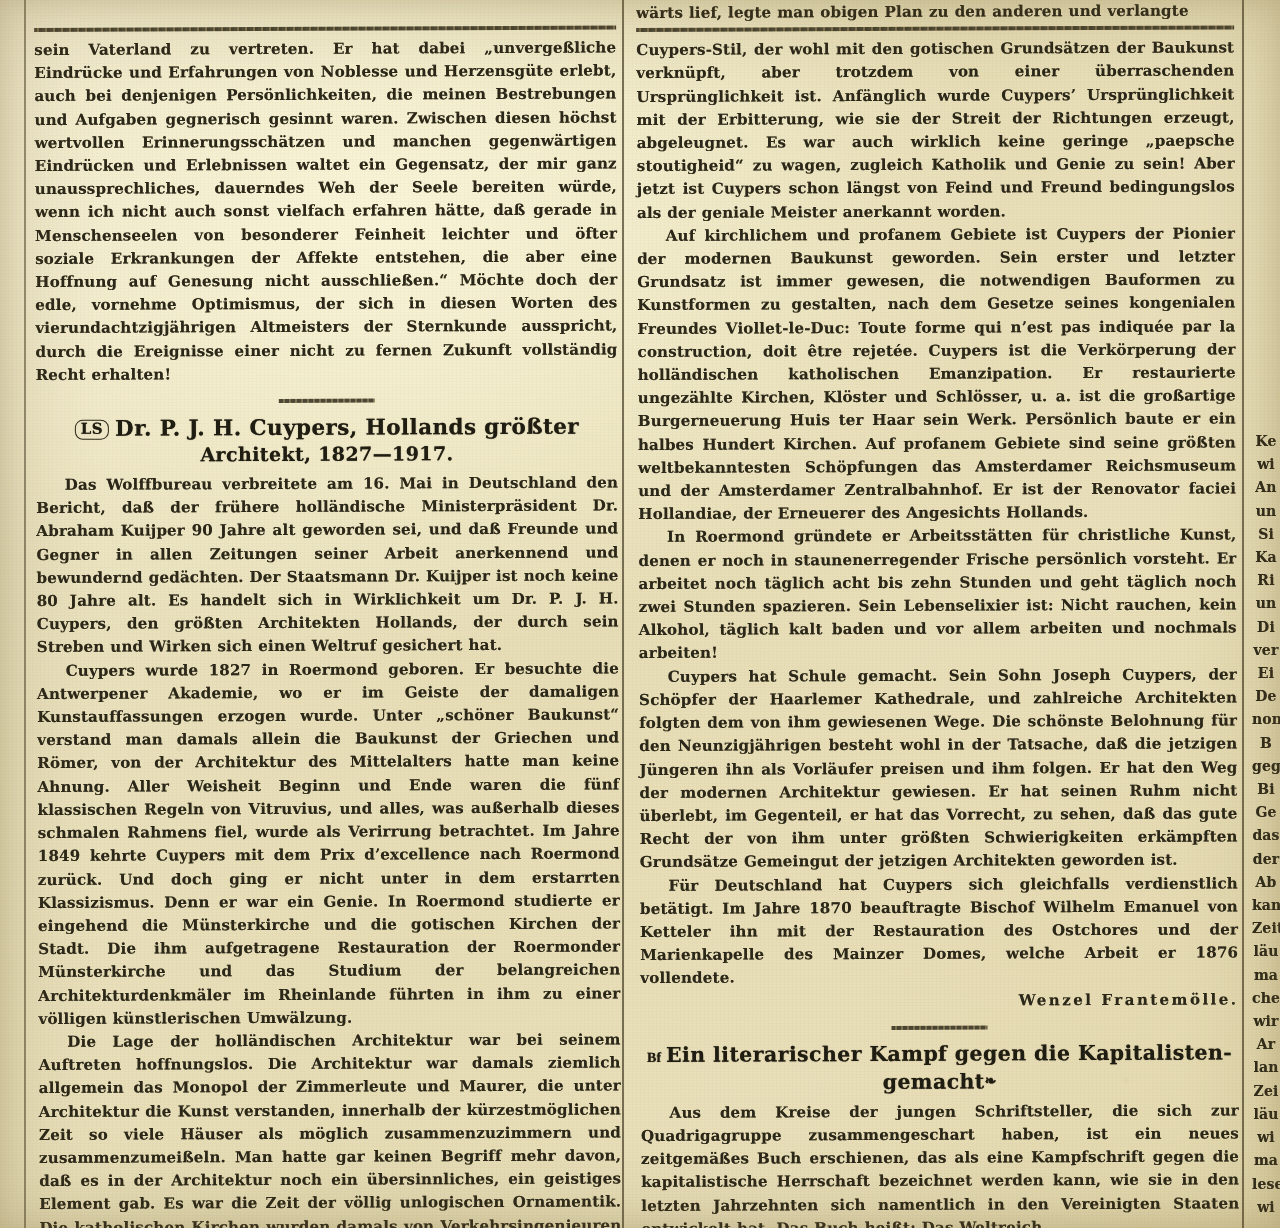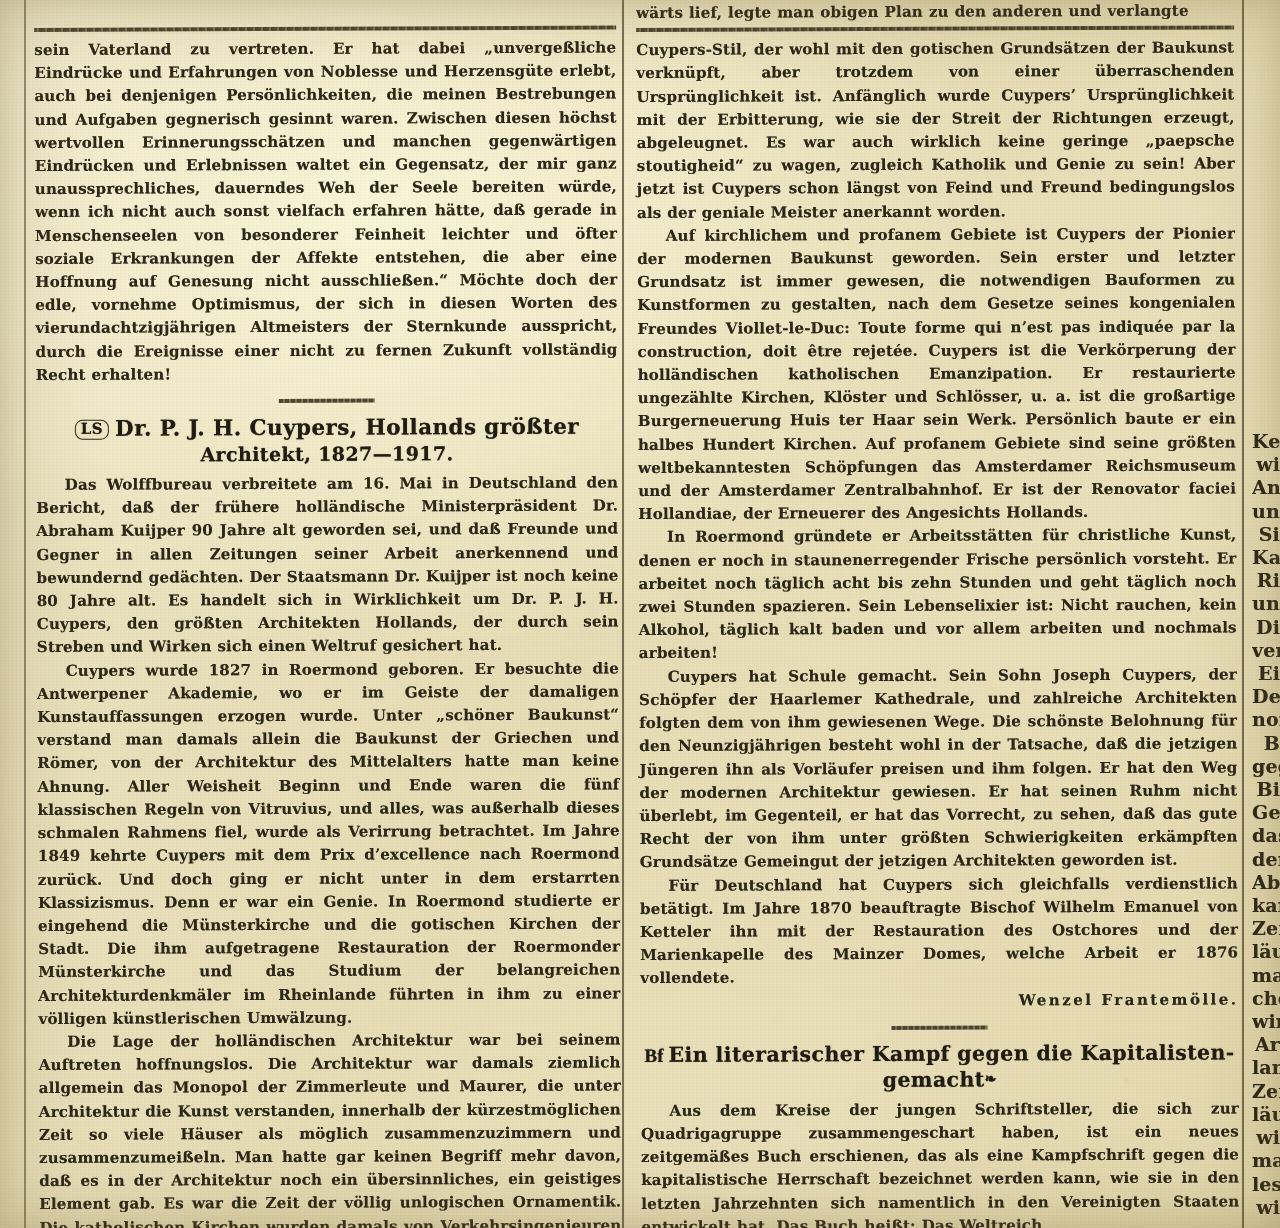--- a/index.html
+++ b/index.html
@@ -86,37 +86,37 @@
     font-size:15px;
     line-height:17px;
     vertical-align:2px;
     margin-right:6px;
     font-weight:800;
     letter-spacing:.5px;
   }
   .prefixmark{
     font-family:"Liberation Serif", serif;
     font-weight:700;
-    font-size:19px;
+    font-size:14px;
     letter-spacing:0;
     margin-right:5px;
   }
   .dingbat{font-size:14px;vertical-align:3px;}
   
   .divider-short{
     width:96px;height:4px;margin:13px auto 6px auto;
     background:repeating-linear-gradient(90deg,#2f2a1b 0 4px,#6a5f3d 4px 6px);
     opacity:.85;
   }
   
   #sliver{
     position:absolute;left:1252px;top:0;width:28px;bottom:0;
     overflow:hidden;
   }
-  #sliver .fraktur{font-size:19px;line-height:23.2px;text-align:right;}
+  #sliver .fraktur{font-size:14px;line-height:23.2px;text-align:center;}
   .skew{transform:rotate(-0.25deg);transform-origin:top left;}
 </style>
 </head>
 <body>
 
 <div id="paper"></div>
 <div id="page">
 
   <div class="rule-v" style="left:24px;opacity:.55;width:2px;"></div>
   <div class="rule-v" style="left:622px;"></div>

